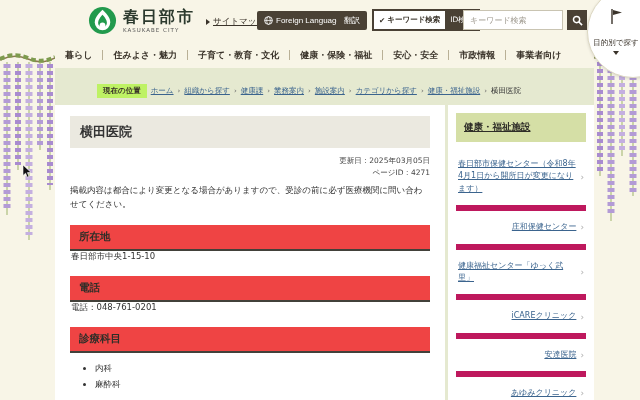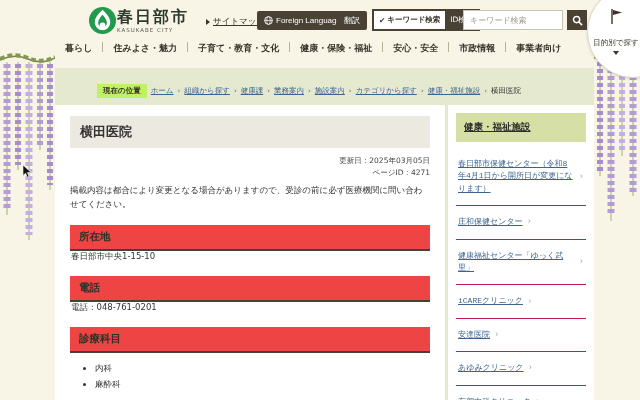--- a/index.html
+++ b/index.html
@@ -5,42 +5,42 @@
   * { margin:0; padding:0; box-sizing:border-box; }
   html,body { width:640px; height:400px; }
   body {
     position:relative; overflow:hidden;
     background:#f8f5e7;
     font-family:"DejaVu Sans","Liberation Sans",sans-serif;
     color:#333;
   }
   
   .header { position:absolute; top:0; left:0; right:0; height:42px; background:#f8f5e7; z-index:3; }
-  .logo { position:absolute; left:88px; top:6px; display:flex; align-items:center; }
+  .logo { position:absolute; left:88px; top:6px; display:flex; align-items:center; gap:6px; }
   .logo-mark { width:29px; height:29px; }
   .logo-txt-ja { font-size:16px; font-weight:bold; color:#2c3a2e; letter-spacing:2px; line-height:1; }
   .logo-txt-en { font-size:5.5px; color:#555; letter-spacing:1px; margin-top:2px; }
   .sitemap { position:absolute; left:206px; top:16px; font-size:8.5px; color:#3a332a; display:flex; align-items:center; gap:3px; }
   .sitemap a { color:#3a332a; text-decoration:underline; }
   .tri-right { width:0; height:0; border-left:4px solid #3a332a; border-top:3px solid transparent; border-bottom:3px solid transparent; }
   .hbtn { position:absolute; top:11px; height:19px; background:#4a4135; color:#fff; font-size:8px; border:none; border-radius:2px; display:flex; align-items:center; gap:3px; padding:0 7px; cursor:pointer; }
   .btn-foreign { left:257px; }
   .btn-translate { left:337px; }
   .search-tabs { position:absolute; left:372px; top:9px; height:22px; border:2px solid #4a4135; background:#fff; display:flex; align-items:stretch; }
   .tab { font-size:7.5px; display:flex; align-items:center; gap:2px; padding:0 5px; cursor:pointer; white-space:nowrap; }
   .tab-keyword { background:#fff; color:#3a332a; font-weight:bold; }
   .tab-id { background:#4a4135; color:#fff; }
   .search-input { position:absolute; left:463px; top:10px; width:100px; height:20px; border:1px solid #c9c4b2; background:#fff; font-size:8px; padding:0 6px; color:#333; }
   .search-input::placeholder { color:#9a958a; }
   .search-btn { position:absolute; left:567px; top:10px; width:20px; height:20px; background:#4a4135; border:none; display:flex; align-items:center; justify-content:center; cursor:pointer; }
   .purpose-circle { position:absolute; left:587px; top:-14px; width:92px; height:92px; border-radius:50%; background:#fff; border:1px solid #ddd8c2; box-shadow:0 1px 3px rgba(0,0,0,.12); z-index:6; display:flex; flex-direction:column; align-items:center; justify-content:center; padding-right:34px; cursor:pointer; }
   .purpose-label { font-size:7.5px; color:#3a332a; margin-top:14px; white-space:nowrap; }
   .tri-down { width:0; height:0; border-top:4px solid #3a332a; border-left:3.5px solid transparent; border-right:3.5px solid transparent; margin-top:3px; }
   
-  .nav { position:absolute; top:42px; left:55px; right:55px; height:26px; display:flex; z-index:2; }
+  .nav { position:absolute; top:42px; left:55px; right:55px; height:26px; display:flex; align-items:center; z-index:2; }
   .nav-item { font-size:9px; font-weight:bold; color:#3a332a; padding:0 10px; white-space:nowrap; cursor:pointer; }
   .nav-sep { width:1px; height:10px; background:#b9b096; }
   
   .content-bg { position:absolute; top:68px; left:55px; right:46px; bottom:0; background:#e5e9d0; z-index:0; }
   
   .breadcrumb { position:absolute; top:84px; left:97px; right:60px; font-size:7.5px; z-index:2; display:flex; align-items:center; flex-wrap:nowrap; gap:4px; white-space:nowrap; overflow:hidden; }
   .crumb-label { background:#bef264; color:#3a332a; font-weight:bold; padding:2px 6px; }
   .breadcrumb a { color:#3b648e; text-decoration:underline; }
   .crumb-sep { color:#666; font-size:7px; }
   .crumb-current { color:#333; }
@@ -48,21 +48,21 @@
   .main-panel { position:absolute; left:55px; top:105px; width:390px; bottom:0; background:#fff; z-index:1; padding:11px 15px; }
   .page-title { background:#ebe9e0; padding:7px 10px; font-size:13px; font-weight:bold; color:#333; }
   .meta { text-align:right; font-size:7.5px; color:#444; margin-top:7px; line-height:1.6; }
   .notice { font-size:8.5px; line-height:1.7; margin-top:4px; color:#333; }
   .section-header { margin-top:13px; background:#ef4444; border-bottom:2px solid #42413a; padding:5px 9px; font-size:10.5px; font-weight:bold; color:#2f2e28; }
   .section-body { font-size:8.5px; padding:0 1px 0 1px; color:#333; }
   ul.departments { margin:7px 0 0 25px; font-size:8.5px; line-height:1.9; color:#333; }
   
   .sidebar { position:absolute; left:448px; top:105px; width:146px; bottom:0; background:#fff; z-index:1; padding:8px 8px 0 8px; }
   .sidebar-title { display:block; background:#d5dfa6; padding:8px 8px; font-size:9.5px; font-weight:bold; color:#2f2e28; text-decoration:underline; cursor:pointer; }
-  .side-link { display:flex; justify-content:flex-start; align-items:center; gap:4px; padding:10px 2px; border-bottom:1px solid #be185d; cursor:pointer;font-family:Liberation Mono, monospace; }
+  .side-link { display:flex; justify-content:flex-end; align-items:center; gap:4px; padding:10px 2px; border-bottom:6px solid #be185d; cursor:pointer; }
   .side-link:first-of-type { margin-top:6px; }
   .side-link a { font-size:8px; line-height:1.55; color:#3b648e; text-decoration:underline; }
   .chev { color:#aaa; font-size:9px; flex:0 0 auto; }
   
   .deco-left { position:absolute; left:0; top:50px; width:55px; height:210px; z-index:2; pointer-events:none; }
   .deco-right { position:absolute; right:0; top:46px; width:46px; height:200px; z-index:2; pointer-events:none; }
   .cursor { position:absolute; left:22px; top:165px; z-index:9; pointer-events:none; }
 </style>
 </head>
 <body>

